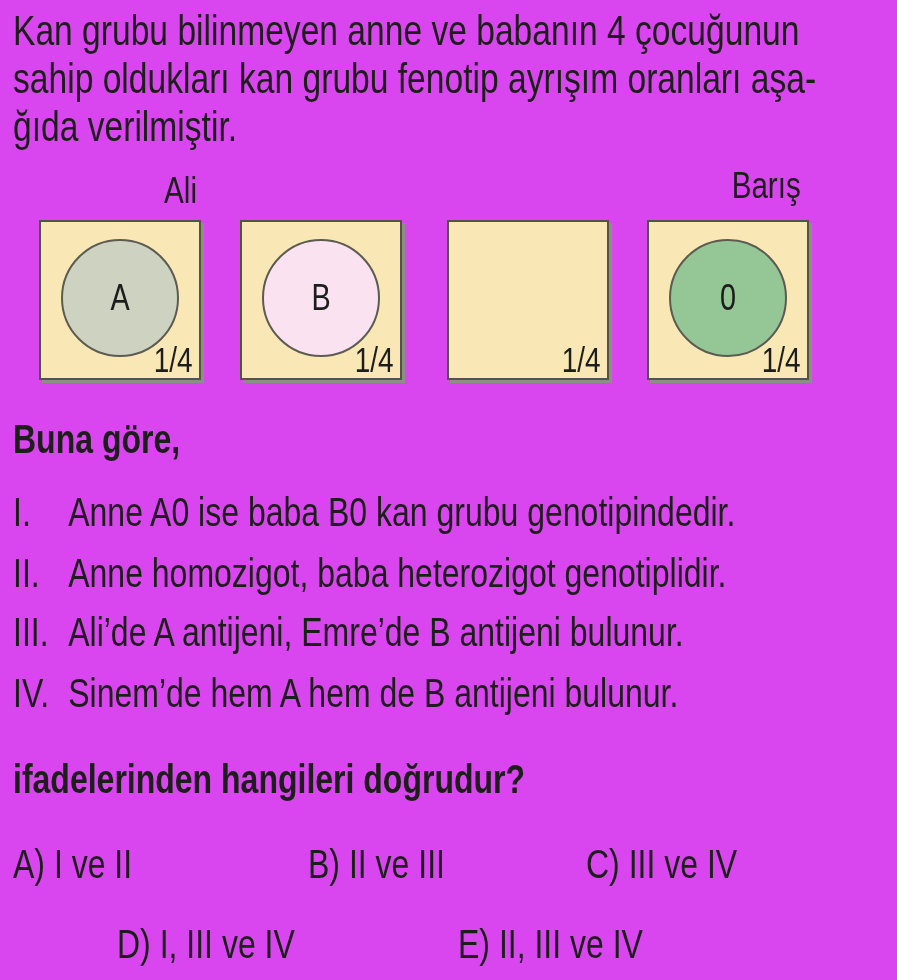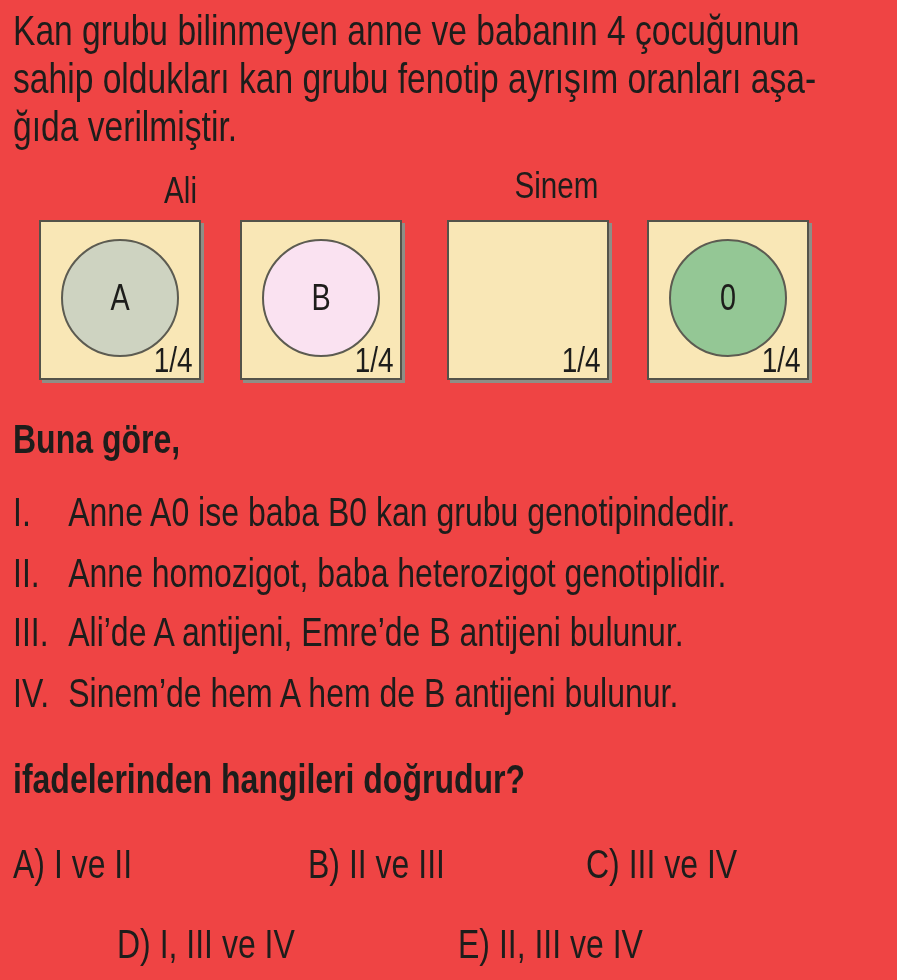--- a/index.html
+++ b/index.html
@@ -3,21 +3,21 @@
 <meta charset="utf-8">
 <style>
   html, body { margin: 0; padding: 0; }
   body {
     width: 897px; height: 980px;
     background: #ffffff;
     font-family: "Liberation Sans", sans-serif;
     color: #1d1d1b;
     -webkit-font-smoothing: antialiased;
   }
-  .page { position: relative; width: 897px; height: 980px; overflow: hidden; background: #ef4444; }
+  .page { position: relative; width: 897px; height: 980px; overflow: hidden; background: #d946ef; }
 
   .condensed { transform: scaleX(0.8); transform-origin: 0 0; white-space: nowrap; }
 
   
   .intro {
     position: absolute; left: 13px; top: 7px;
     font-size: 42px; line-height: 48px;
   }
 
   
@@ -92,22 +92,22 @@
 
   <div class="intro condensed">
     <div>Kan grubu bilinmeyen anne ve babanın 4 çocuğunun</div>
     <div>sahip oldukları kan grubu fenotip ayrışım oranları aşa-</div>
     <div>ğıda verilmiştir.</div>
   </div>
 
   <div class="name-label name-ali">
     <span class="condensed-c">Ali</span>
   </div>
-  <div class="name-label name-sinem">
-    <span class="condensed-c">Sinem</span>
+  <div class="name-label name-baris">
+    <span class="condensed-c">Barış</span>
   </div>
 
   <div class="card card-1" style="background-color: rgb(249, 231, 182);">
     <div class="circle" style="background-color: rgb(206, 211, 193);">
       <span class="glyph">A</span>
     </div>
     <div class="ratio">1/4</div>
   </div>
 
   <div class="card card-2" style="background-color: rgb(249, 231, 182);">

